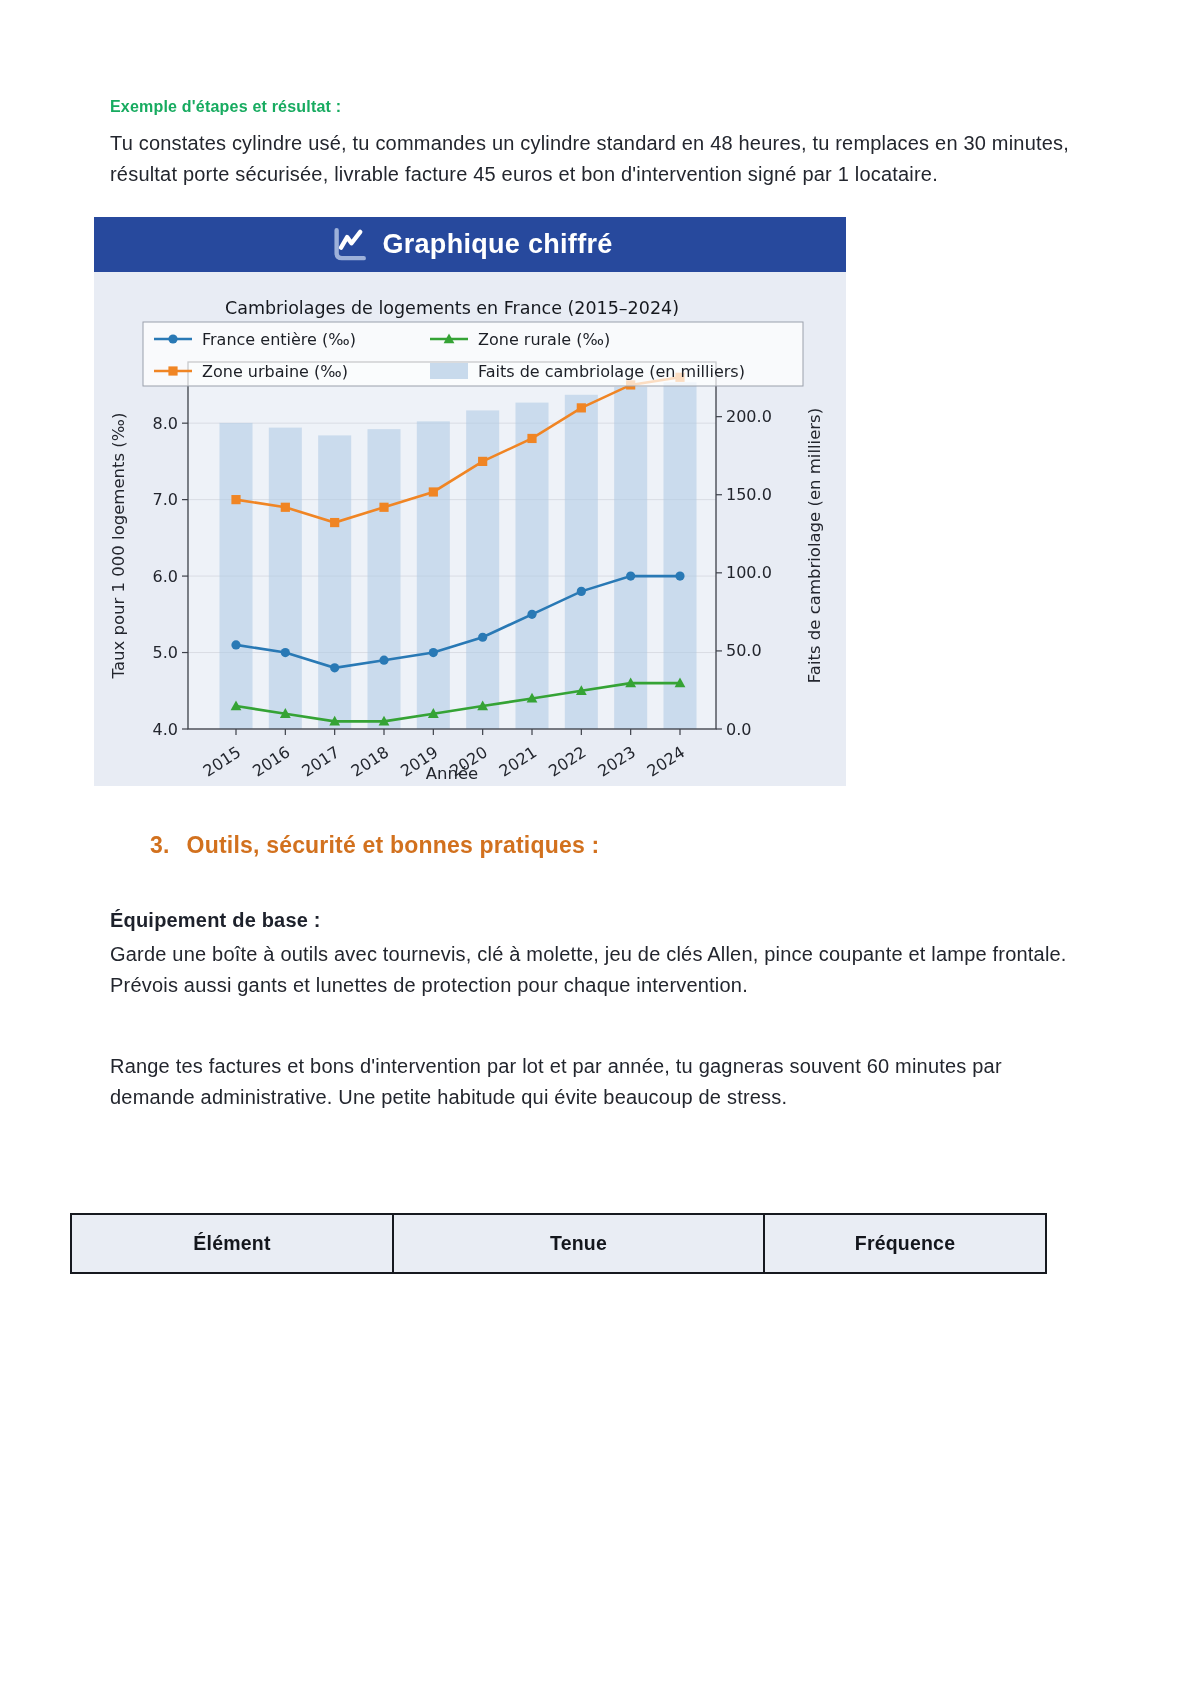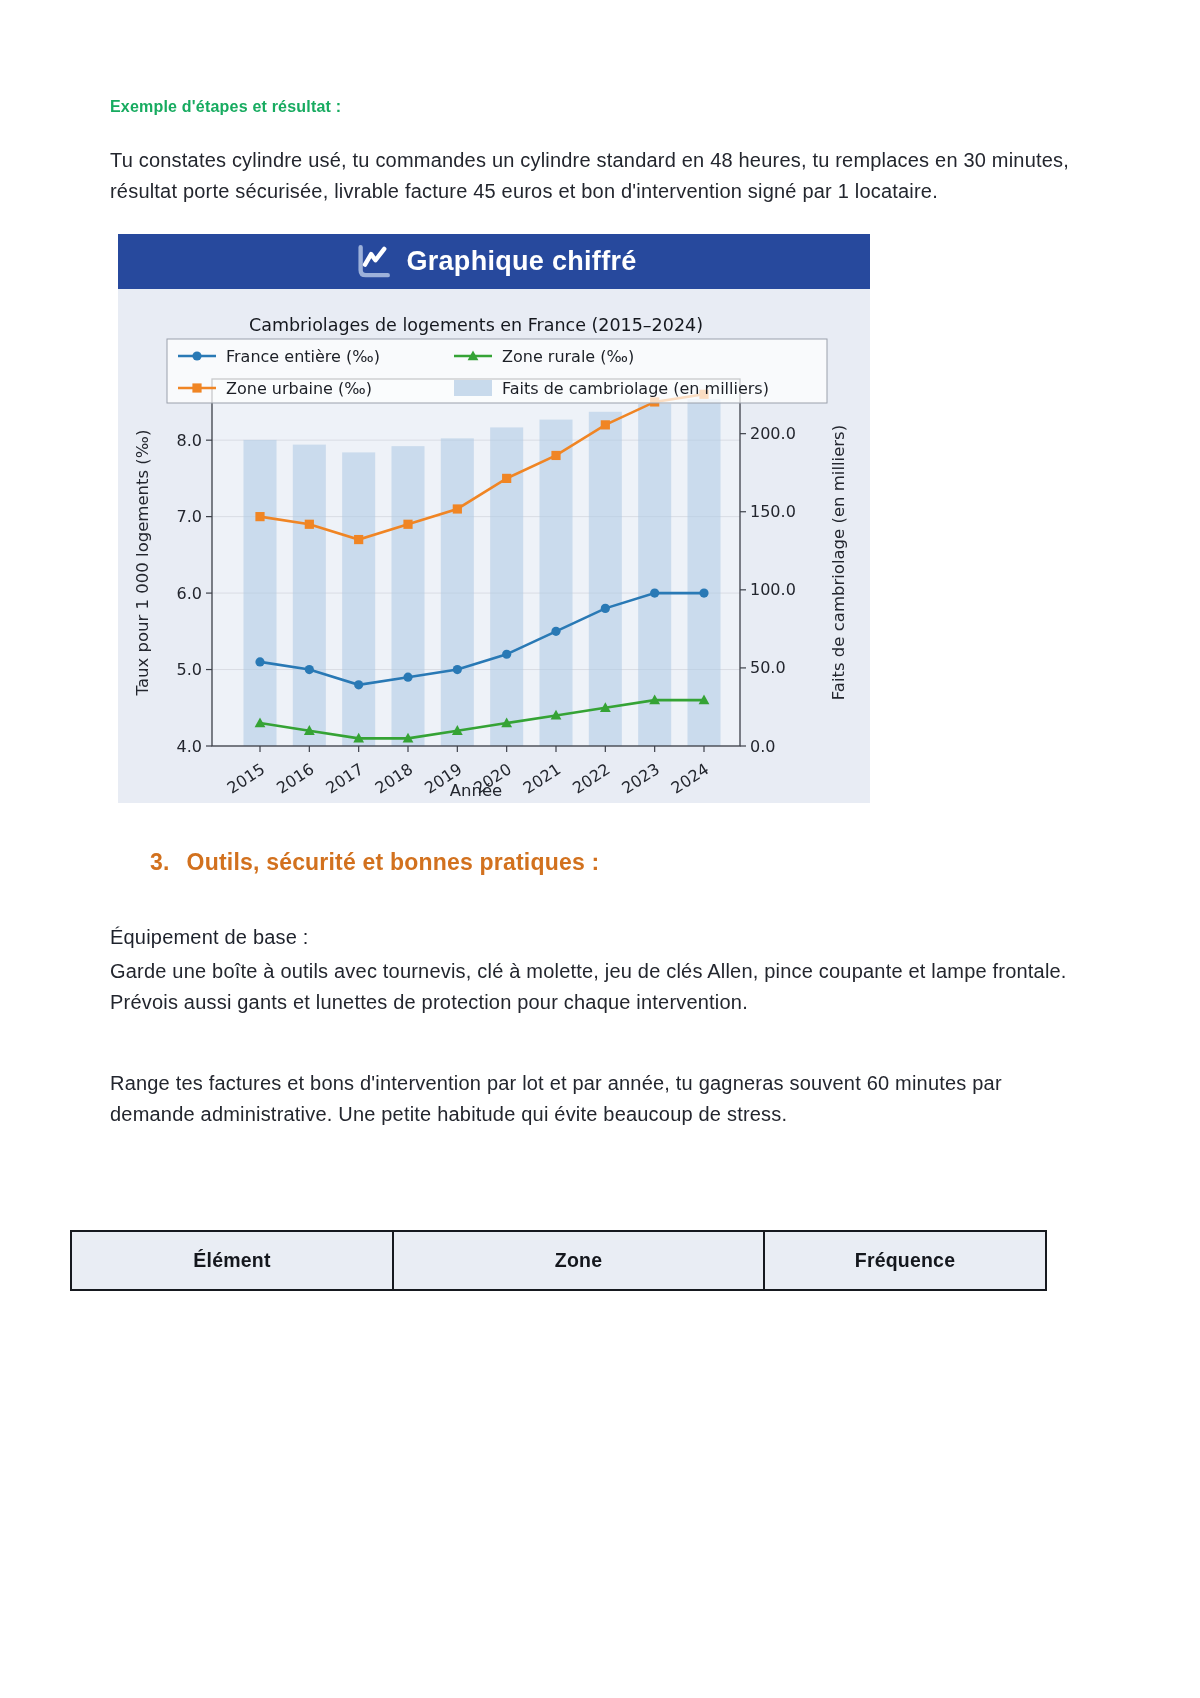--- a/index.html
+++ b/index.html
@@ -1,31 +1,31 @@
 <!DOCTYPE html>
 <html><head>
 <meta charset="utf-8">
 <style>
   html,body{margin:0;padding:0;background:#ffffff;}
   body{font-family:"Liberation Sans",sans-serif;color:#20242e;}
   .page{position:relative;width:1200px;height:1698px;overflow:hidden;background:#fff;box-sizing:border-box;padding-top:94px;}
 
   .h-green{margin:0 0 0 110px;font-size:16px;line-height:26px;color:#17ab60;font-weight:700;letter-spacing:.2px;}
-  .para{margin:25px 0 0 110px;max-width:978px;font-size:20px;line-height:31px;letter-spacing:.2px;color:#23262e;}
+  .para{margin:8px 0 0 110px;max-width:978px;font-size:20px;line-height:31px;letter-spacing:.2px;color:#23262e;}
 
-  .chart-panel{margin:27px 0 0 118px;width:752px;background:#e8ecf4;}
+  .chart-panel{margin:27px 0 0 94px;width:752px;background:#e8ecf4;}
   .chart-banner{height:55px;background:#27499d;display:flex;align-items:center;justify-content:center;gap:13px;}
   .banner-icon{display:flex;align-items:center;}
   .banner-title{color:#ffffff;font-size:27px;font-weight:700;letter-spacing:.3px;}
   .chart-svg{display:block;font-family:"DejaVu Sans",sans-serif;}
 
   .section-heading{margin:46px 0 0 150px;font-size:23px;font-weight:700;color:#d2711e;display:flex;gap:17px;letter-spacing:.2px;}
 
   .subsection{margin-top:50px;}
-  .sub-h{margin:0 0 0 110px;font-size:20px;font-weight:400;letter-spacing:.2px;}
+  .sub-h{margin:0 0 0 110px;font-size:20px;font-weight:700;letter-spacing:.2px;}
   .h-dark{color:#1d212b;}
   .h-orange{color:#e0763a;}
   .subsection .para{margin-top:7px;}
 
   .data-table{margin:100px 0 0 70px;border-collapse:collapse;width:963px;table-layout:fixed;}
   .data-table th{border:2.5px solid #16191f;background:#e9edf4;height:55px;font-size:19.5px;font-weight:700;color:#14171d;text-align:center;letter-spacing:.2px;}
   .col-el{width:318px;} .col-us{width:367px;} .col-fr{width:278px;}
 </style>
 </head>
 <body>
@@ -168,19 +168,19 @@
 
 
   <div class="subsection">
     <p class="para">Range tes factures et bons d'intervention par lot et par année, tu gagneras souvent 60 minutes par demande administrative. Une petite habitude qui évite beaucoup de stress.</p>
   </div>
 
   <table class="data-table">
     <thead>
       <tr>
         <th class="col-el">Élément</th>
-        <th class="col-us">Zone</th>
+        <th class="col-us">Tenue</th>
         <th class="col-fr">Fréquence</th>
       </tr>
     </thead>
   </table>
 
 </div>
 
 </body></html>

